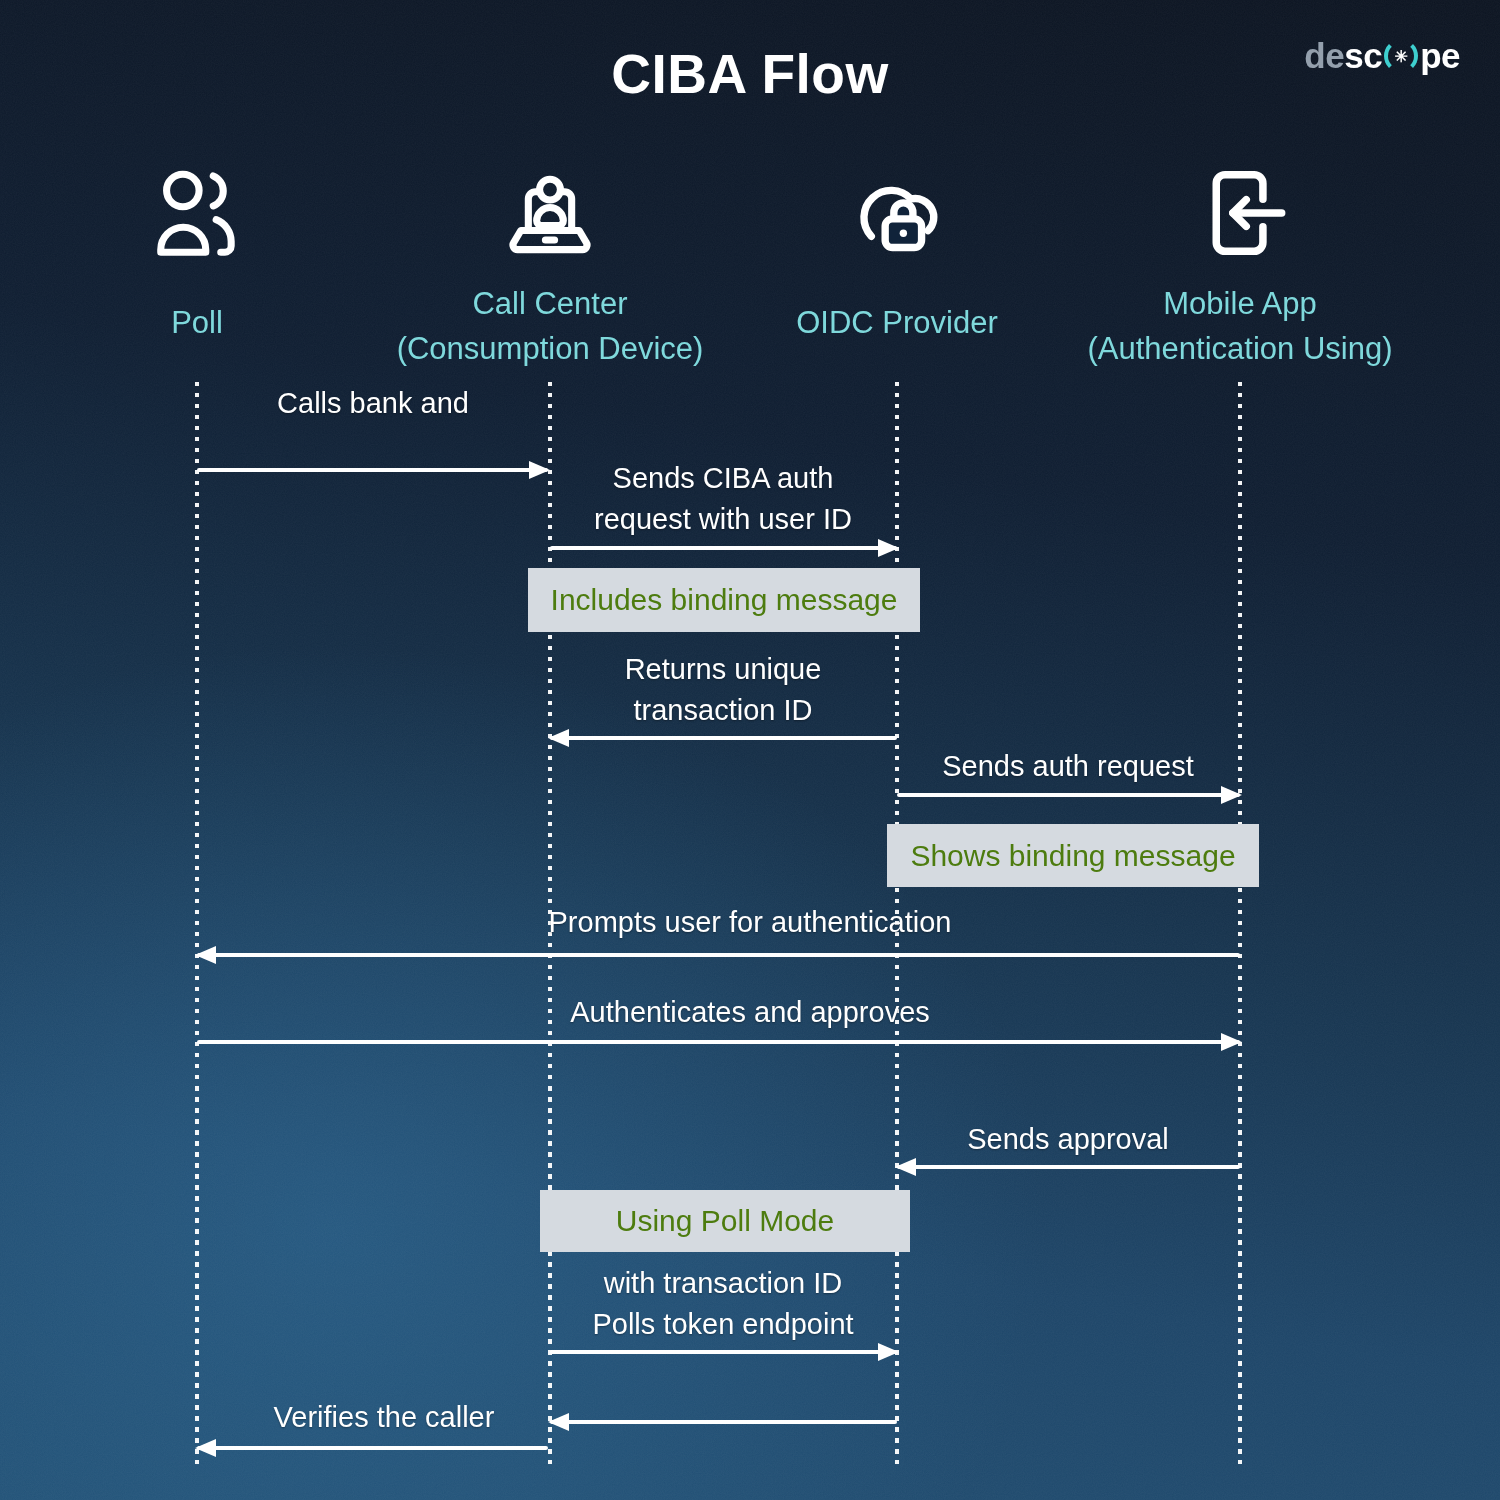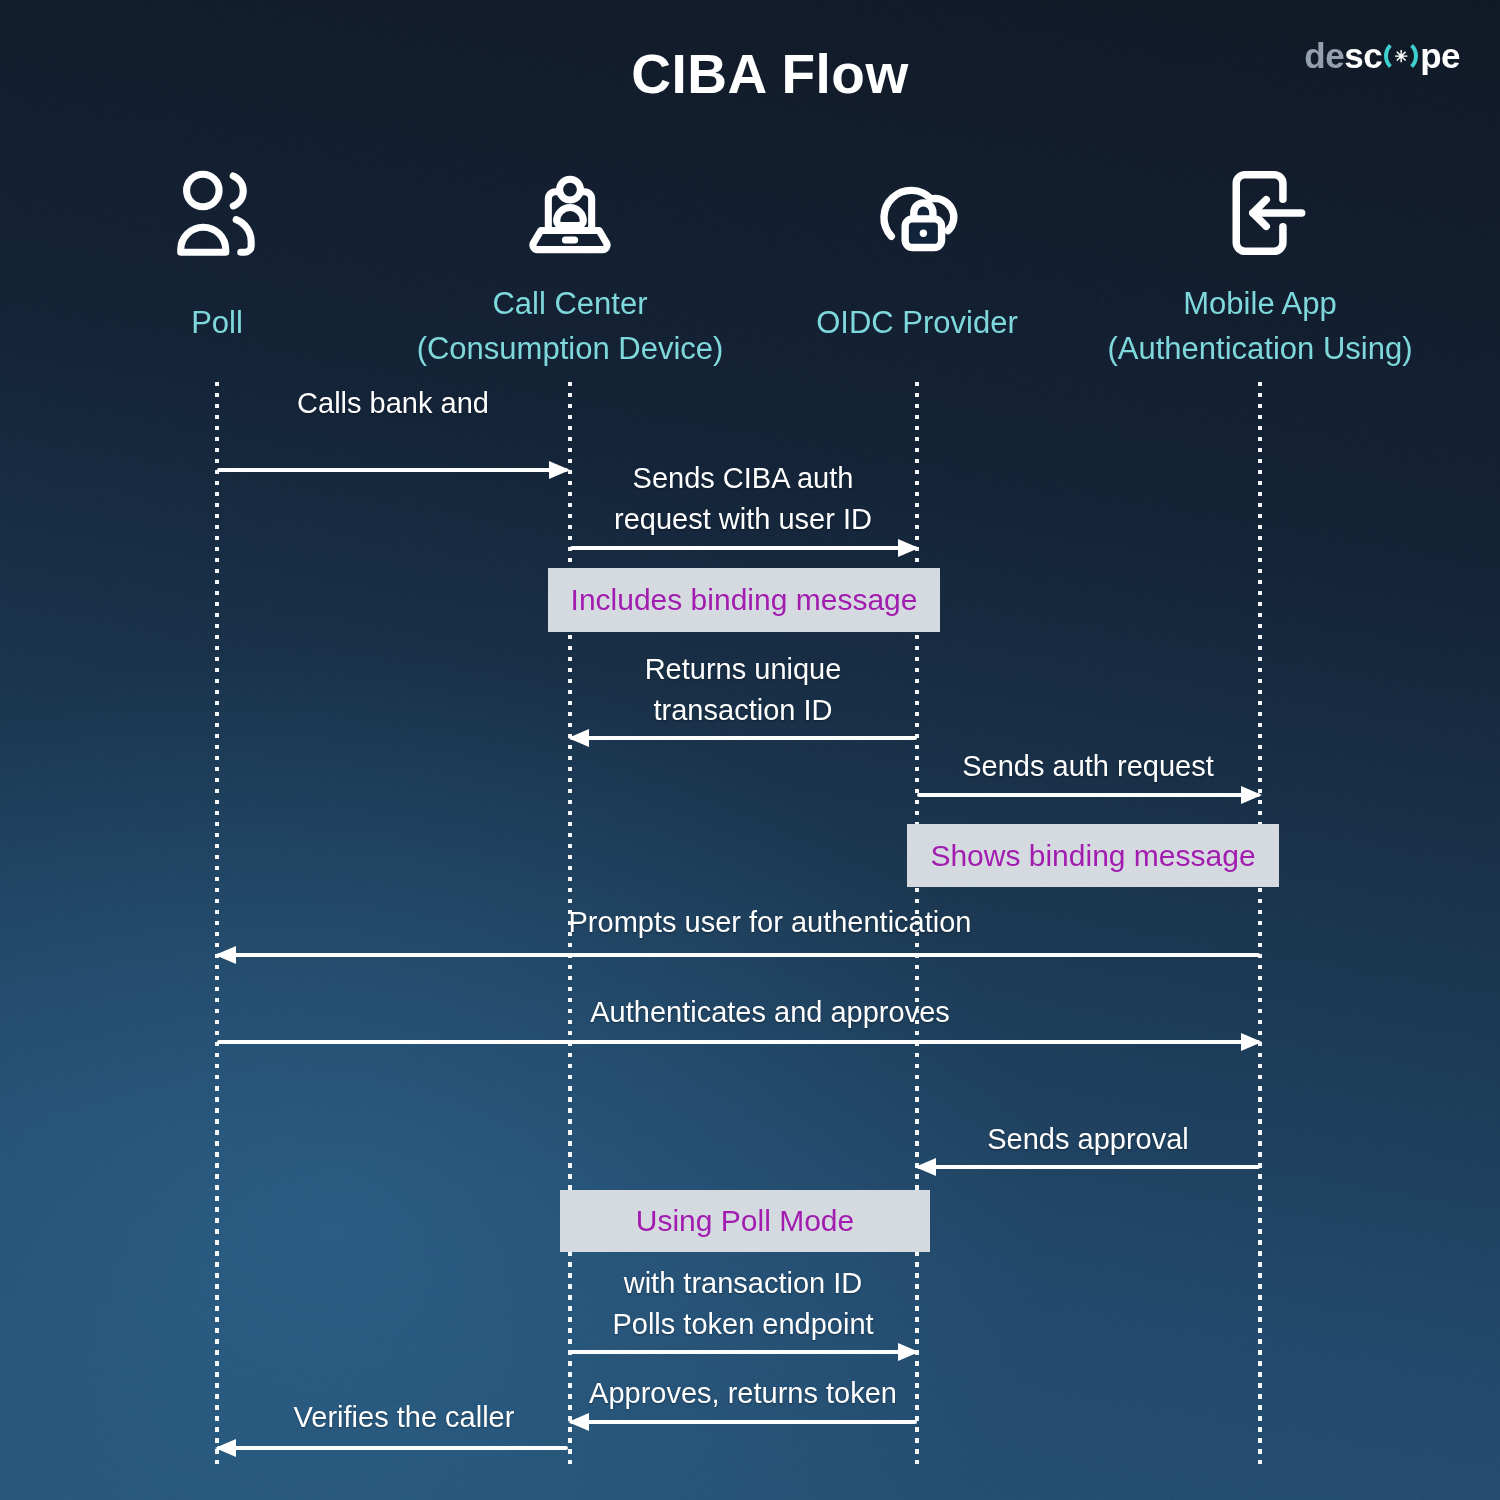--- a/index.html
+++ b/index.html
@@ -4,21 +4,21 @@
 <style>
   html,body { margin:0; padding:0; background:#0b1320; }
   .stage {
     position:relative; width:1500px; height:1500px; overflow:hidden;
     font-family:"Liberation Sans", sans-serif;
     background:
       radial-gradient(1100px 900px at 22% 82%, rgba(45,106,150,0.50), rgba(45,106,150,0) 65%),
       linear-gradient(190deg, #0b1320 0%, #0e1d31 32%, #16344f 58%, #1d4568 78%, #204e72 100%);
   }
   .noise { position:absolute; inset:0; z-index:1; pointer-events:none; }
-  .layer { position:absolute; inset:0; z-index:2;margin-left:20px; }
+  .layer { position:absolute; inset:0; z-index:2; }
 
   .title {
     position:absolute; left:0; top:42px; width:1500px; text-align:center;
     color:#ffffff; font-size:55px; font-weight:600; letter-spacing:0.5px;
   }
 
   .logo { position:absolute; top:36px; right:40px; font-size:35px; color:#fff; display:flex; align-items:center; }
   .logo .lt { color:#94a0ad; font-weight:700; letter-spacing:-0.5px; }
   .logo .lb { color:#ffffff; font-weight:700; letter-spacing:-0.5px; }
   .logo .o-mark {
@@ -55,21 +55,21 @@
     border-top:9px solid transparent; border-bottom:9px solid transparent;
     border-left:21px solid #ffffff;
   }
   .arrow.left::before {
     content:""; position:absolute; left:-2px; top:-7px; width:0; height:0;
     border-top:9px solid transparent; border-bottom:9px solid transparent;
     border-right:21px solid #ffffff;
   }
 
   .note {
-    position:absolute; background:#d5dae0; color:#a21caf;
+    position:absolute; background:#d5dae0; color:#4d7c0f;
     display:flex; align-items:center; justify-content:center;
     font-size:30px; font-weight:400;text-align:right;
   }
 </style>
 </head>
 <body>
 
 <div class="stage">
 
   <svg class="noise" width="1500" height="1500">
@@ -198,23 +198,20 @@
     <div class="note" style="left:540px; top:1190px; width:370px; height:62px;">
       <span>Using Poll Mode</span>
     </div>
 
     <div class="msg-text" style="left:543px; top:1263px; width:360px;">
       <div>with transaction ID</div>
       <div>Polls token endpoint</div>
     </div>
     <div class="arrow right" style="left:550px; top:1350px; width:347px;"></div>
 
-    <div class="msg-text" style="left:523px; top:1373px; width:400px;">
-      <div>Approves, returns token</div>
-    </div>
     <div class="arrow left" style="left:550px; top:1420px; width:347px;"></div>
 
     <div class="msg-text" style="left:184px; top:1397px; width:400px;">
       <div>Verifies the caller</div>
     </div>
     <div class="arrow left" style="left:197px; top:1446px; width:351px;"></div>
 
   </div>
 </div>
 

